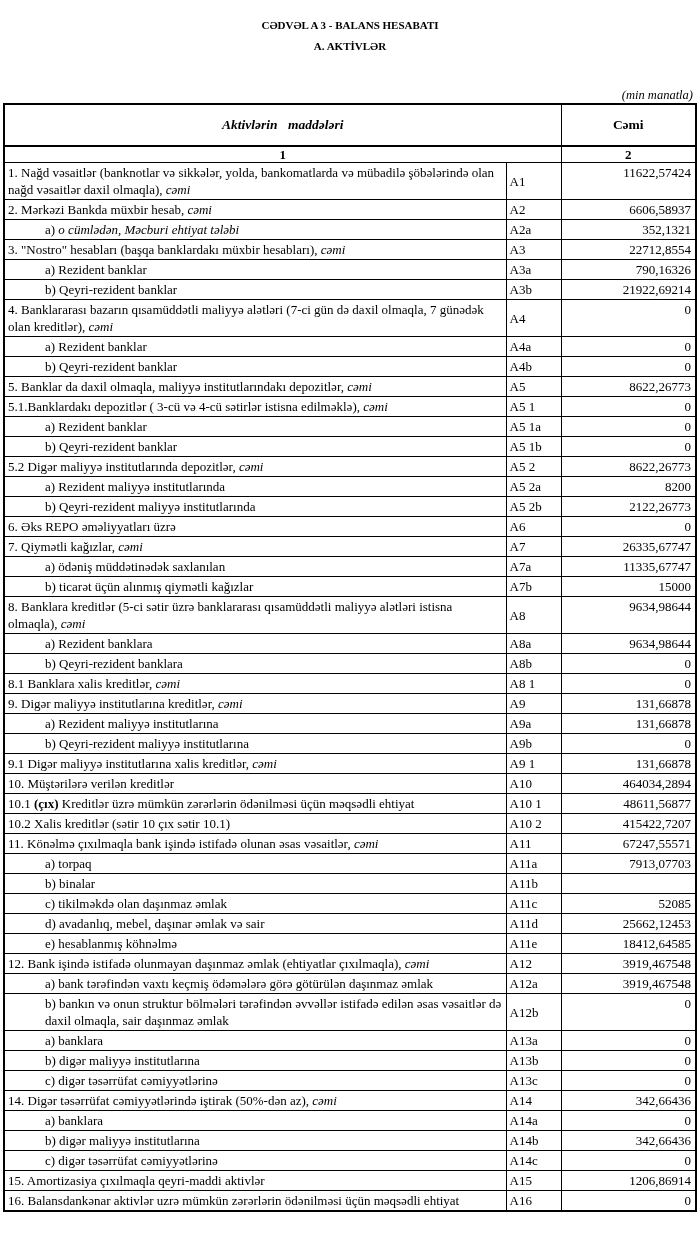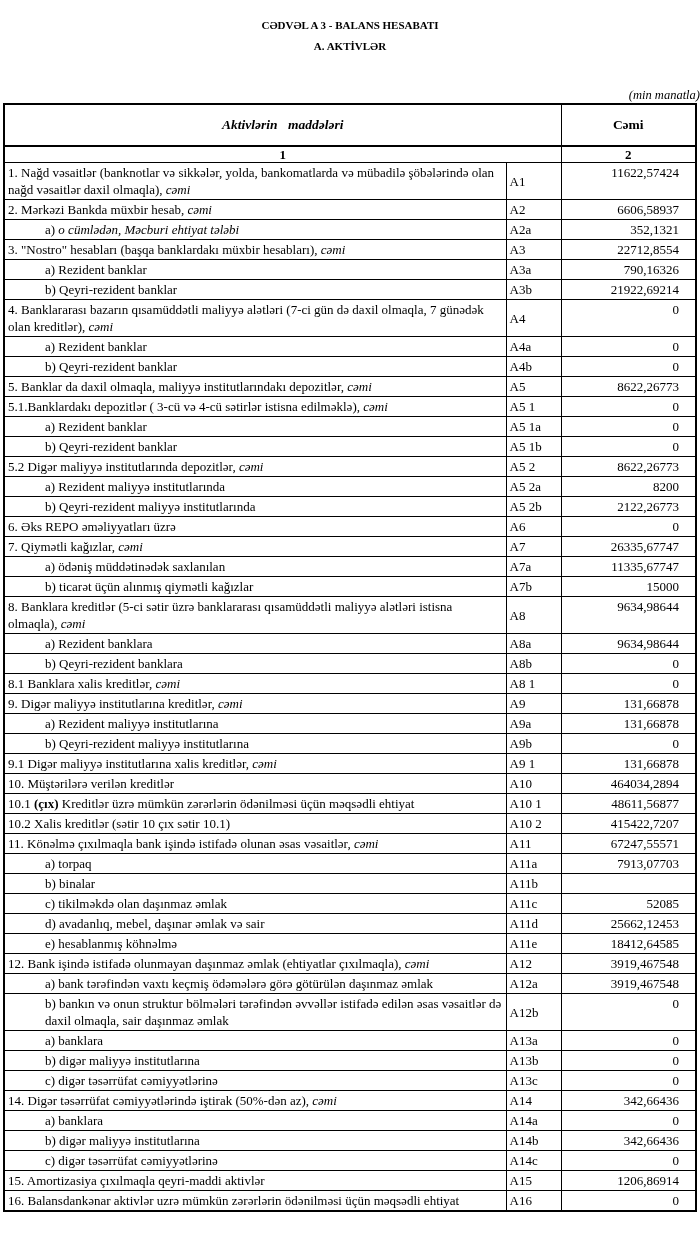--- a/index.html
+++ b/index.html
@@ -7,21 +7,21 @@
     width:700px;min-height:1244px;background:#fff;color:#000;
     font-family:"Liberation Serif","DejaVu Serif",serif;
     box-sizing:border-box;overflow:hidden;
   }
   .title{
     text-align:center;font-weight:bold;font-size:11px;line-height:21px;
     padding-top:15px;
   }
   .unit-note{
     text-align:right;font-style:italic;font-size:12.5px;line-height:14px;
-    margin-top:31px;margin-bottom:1px;
+    padding-right:7px;margin-top:31px;margin-bottom:1px;
   }
   table.balance{
     border-collapse:collapse;table-layout:fixed;width:692px;margin:0 auto;
     font-size:13px;border:2px solid #000;
   }
   table.balance col.c1{width:502px;}
   table.balance col.c2{width:55px;}
   table.balance col.c3{width:135px;}
   table.balance th, table.balance td{border:1px solid #000;}
   thead tr.hrow1 th{
@@ -30,21 +30,21 @@
   }
   thead tr.hrow1 th.items{word-spacing:7px;font-style:italic;}
   thead tr.hrow2 th{
     height:15px;font-size:13px;line-height:15px;font-weight:bold;
     text-align:center;vertical-align:middle;padding:0;
   }
   tbody td{padding:1px 3px;line-height:17px;}
   td.c-label{text-align:left;vertical-align:middle;}
   td.c-label.indent{padding-left:40px;}
   td.c-code{text-align:left;vertical-align:middle;white-space:pre;}
-  td.c-value{text-align:right;vertical-align:top;padding-right:16px;}
+  td.c-value{text-align:right;vertical-align:top;padding-right:4px;}
   .seg-i{font-style:italic;}
   .seg-b{font-weight:bold;}
 </style>
 </head>
 <body>
 
 <div class="page">
 
   <div class="title">
     <div>CƏDVƏL A 3 - BALANS HESABATI</div>

